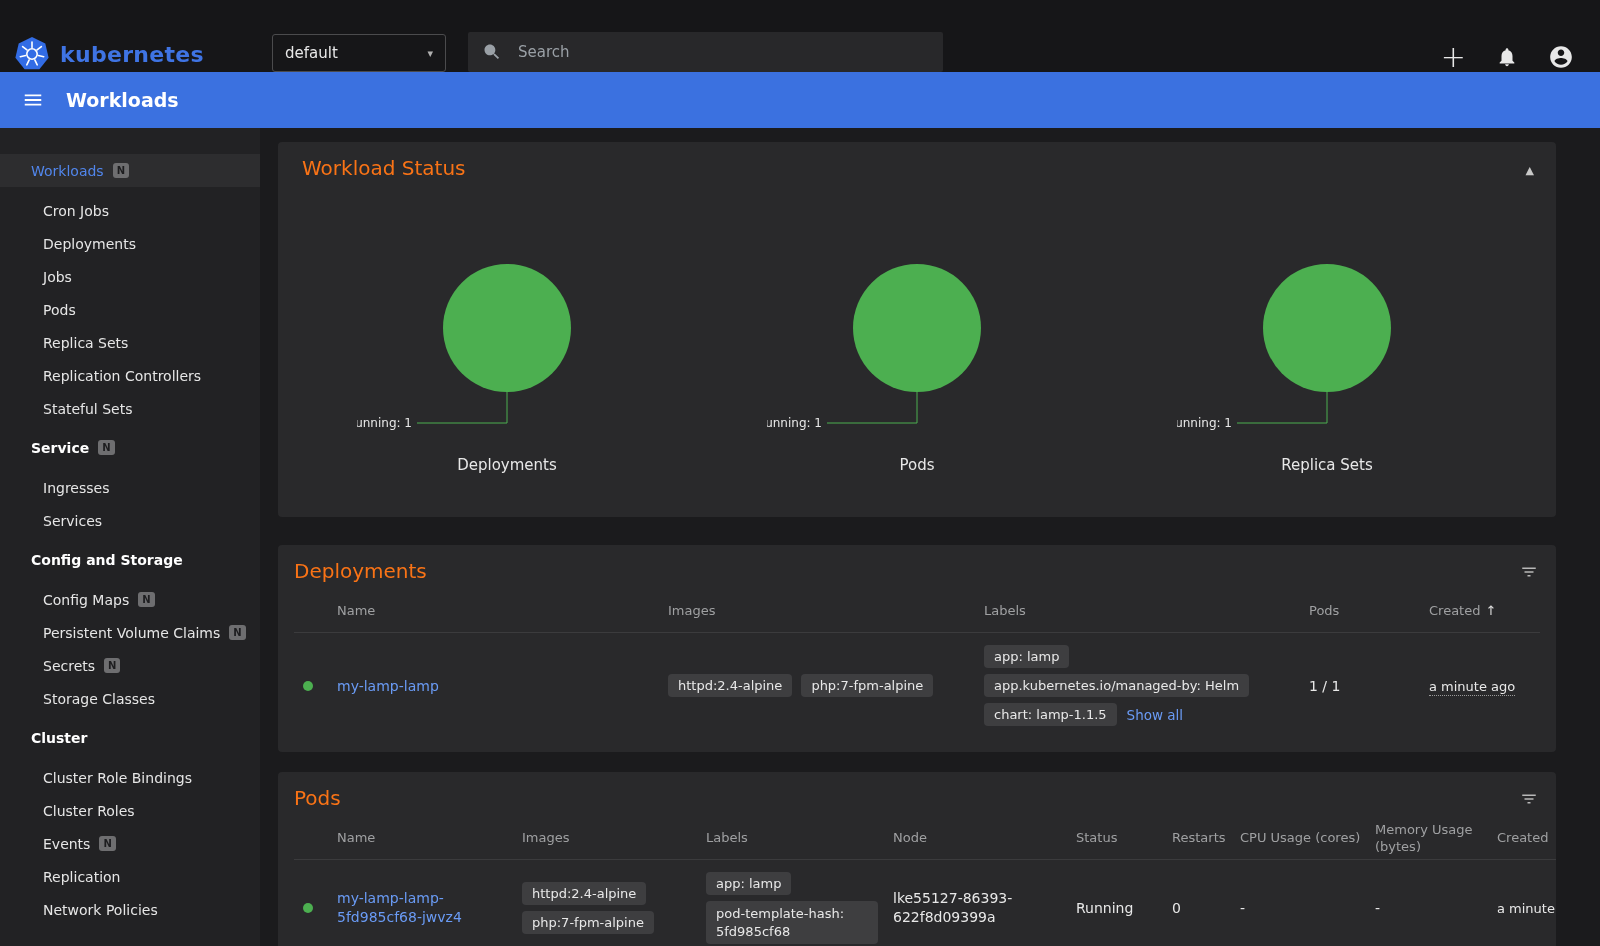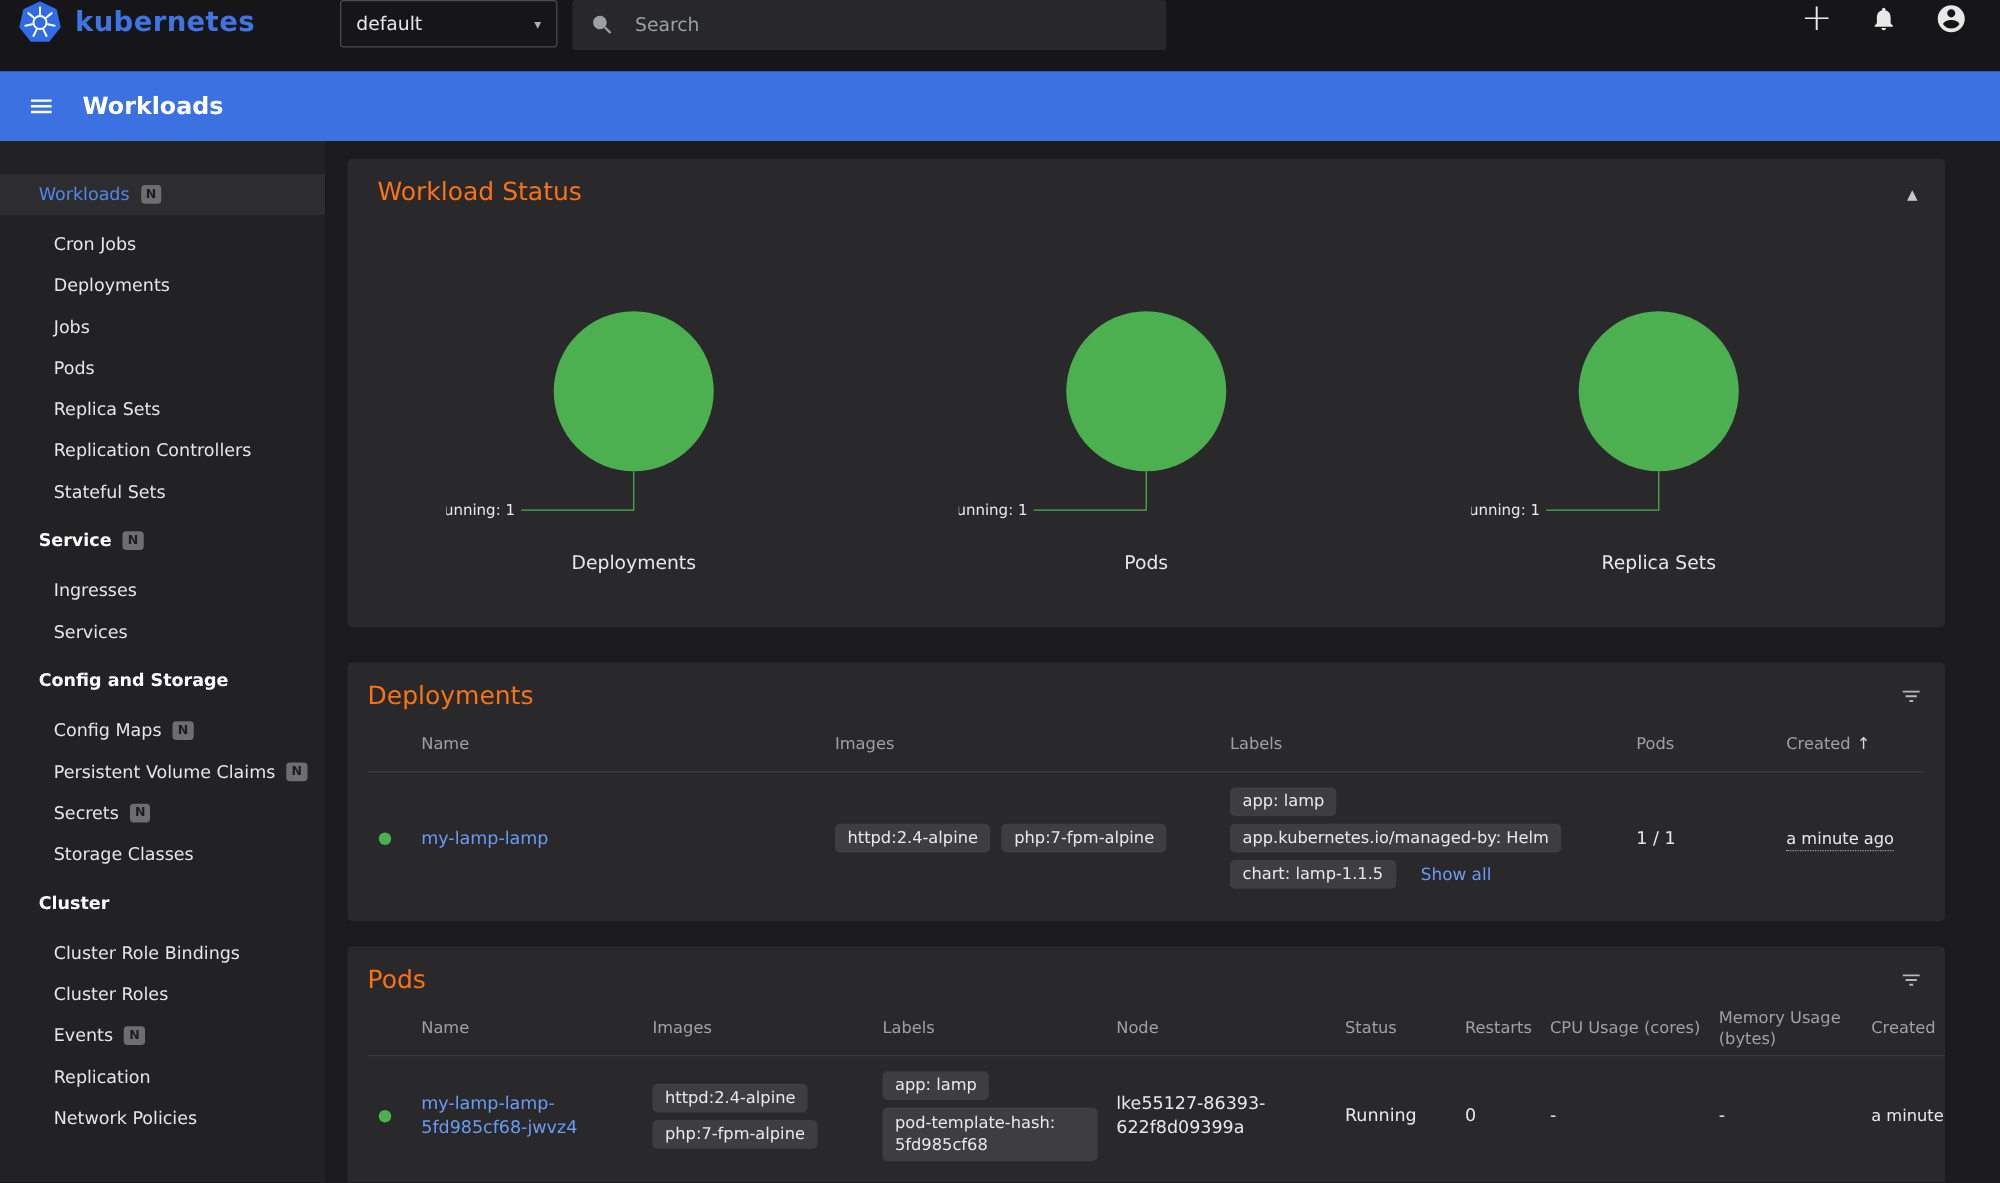--- a/index.html
+++ b/index.html
@@ -3,28 +3,28 @@
 <meta charset="utf-8">
 <style>
   * { box-sizing: border-box; margin: 0; padding: 0; }
   html, body {
     width: 1600px; height: 946px; overflow: hidden;
     background: #1b1b1d;
     font-family: "DejaVu Sans", "Liberation Sans", sans-serif;
     color: #e8e8e8;
   }
   
-  .topbar { height: 57px; background: #161618; display: flex; align-items: flex-start; }
+  .topbar { height: 72px; background: #161618; display: flex; align-items: flex-end; }
   .brand { display: flex; align-items: center; gap: 10px; padding-left: 14px; width: 258px; flex: none; }
   .brand-name { color: #3f74e4; font-size: 22px; font-weight: bold; letter-spacing: .3px; }
   .ns-select { width: 174px; height: 38px; border: 1px solid #4b4b4d; border-radius: 3px;
     display: flex; align-items: center; justify-content: space-between; padding: 0 12px;
     color: #e8e8e8; font-size: 15px; margin-left: 14px; cursor: pointer; flex: none; }
   .caret { color: #b0b0b0; font-size: 11px; }
-  .searchbar { margin-left: 12px; width: 475px; height: 40px; background: #28282a;
+  .searchbar { margin-left: 22px; width: 475px; height: 40px; background: #28282a;
     display: flex; align-items: center; padding: 0 14px; gap: 16px; border-radius: 2px; }
   .searchbar input { background: transparent; border: none; outline: none; color: #e8e8e8;
     font-size: 15px; flex: 1; font-family: inherit; }
   .searchbar input::placeholder { color: #9aa0a6; }
   .top-actions { margin-left: auto; display: flex; align-items: center; gap: 30px; padding-right: 26px; }
   .plus-btn { color: #e8e8e8; font-size: 30px; font-weight: 300; line-height: 1; cursor: pointer; }
   .icon-btn { cursor: pointer; display: flex; align-items: center; }
   
   .bluebar { height: 56px; background: #3b71e0; display: flex; align-items: center; gap: 22px; padding-left: 22px; }
   .bluebar-title { color: #fff; font-size: 19px; font-weight: bold; }
@@ -61,21 +61,21 @@
   .th, .td { padding-right: 12px; }
   .dep-cols { grid-template-columns: 43px 331px 316px 325px 120px 111px; }
   .pods-cols { grid-template-columns: 43px 185px 184px 187px 183px 96px 68px 135px 122px 59px; width: 1262px; }
   .cell-dot { display: flex; justify-content: flex-start; padding-left: 9px; }
   .dot { width: 10px; height: 10px; border-radius: 50%; background: #4caf50; }
   .link { color: #6a9bf5; cursor: pointer; text-decoration: none; }
   .chip { background: #3e3e40; color: #e8e8e8; font-size: 13px; padding: 4px 10px;
     border-radius: 4px; white-space: nowrap; display: inline-block; }
   .chips-inline { display: flex; gap: 9px; align-items: center; flex-wrap: wrap; }
   .chips-stack { display: flex; flex-direction: column; gap: 6px; align-items: flex-start; }
-  .chip-row { display: flex; gap: 20px; align-items: center; }
+  .chip-row { display: flex; gap: 10px; align-items: center; }
   .wrapchip { white-space: normal; overflow-wrap: anywhere; max-width: 172px; line-height: 1.35; }
   .wraptext { overflow-wrap: anywhere; line-height: 1.35; }
   .created { color: #e8e8e8; font-size: 13px; border-bottom: 1px dotted #9a9a9a;
     padding-bottom: 1px; white-space: nowrap; }
   .clip { overflow: hidden; white-space: nowrap; }
   .sort-arrow { color: #dcdcdc; margin-left: 5px; font-size: 13px; }
   .th-sort { display: flex; align-items: center; cursor: pointer; }
   .showall { font-size: 13.5px; }
 </style>
 </head>

